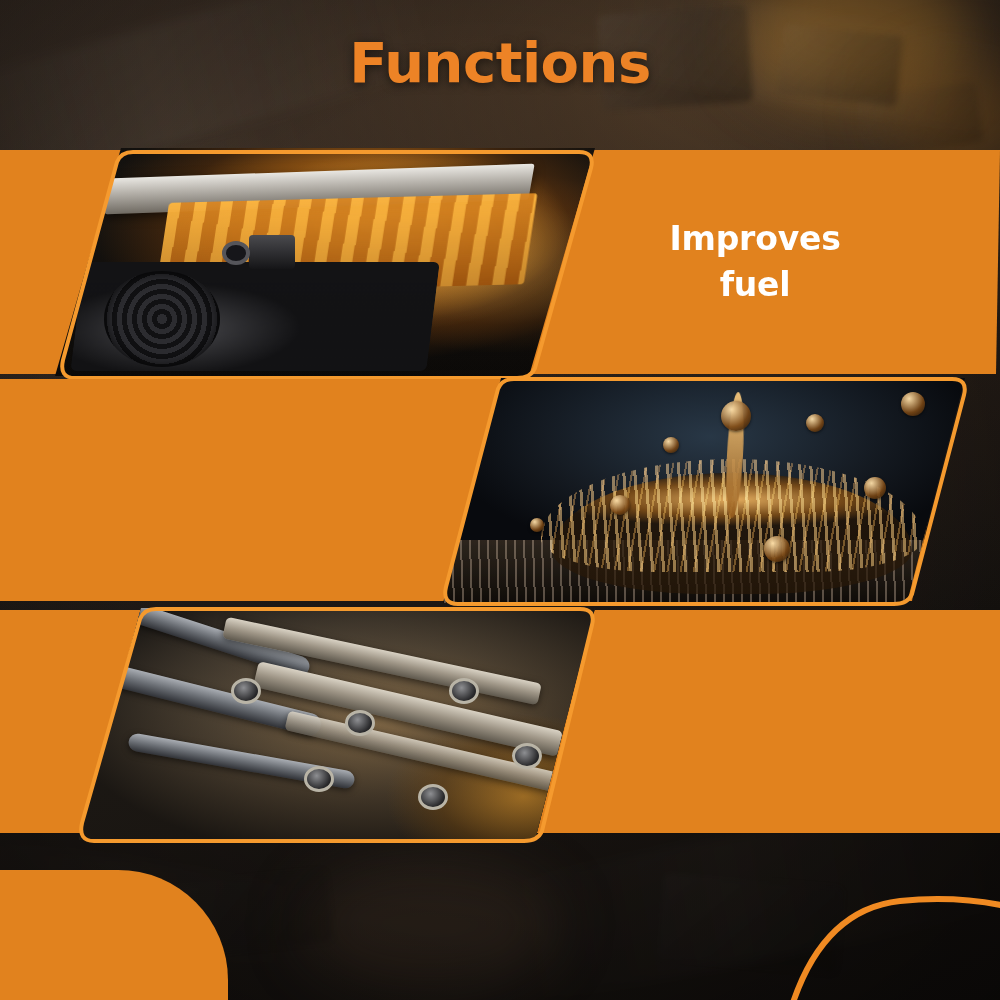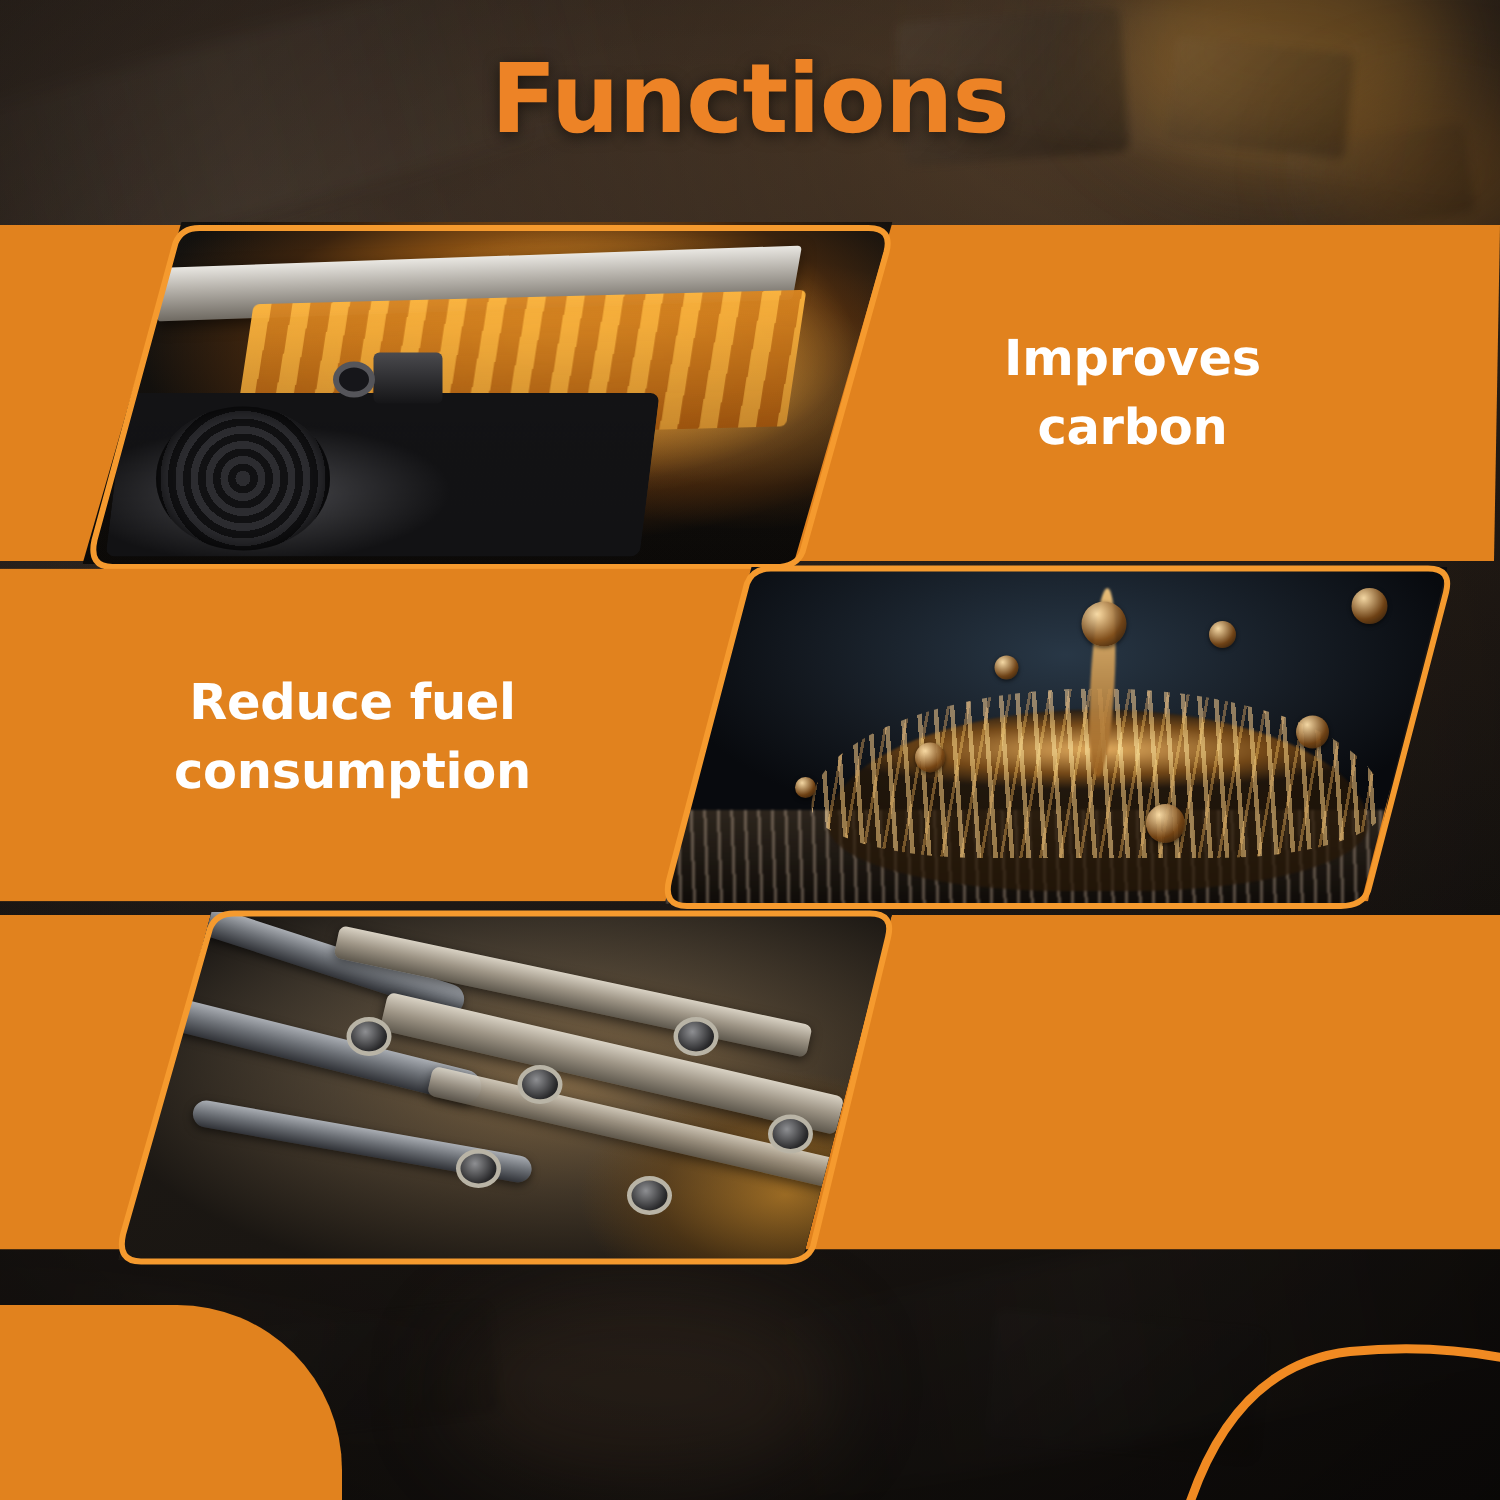--- a/index.html
+++ b/index.html
@@ -63,21 +63,21 @@
   .bg-vignette {
     position: absolute; inset: 0;
     background: radial-gradient(100% 100% at 50% 45%, rgba(0,0,0,0) 36%, rgba(0,0,0,0.55) 86%, rgba(0,0,0,0.78) 100%);
   }
 
   
   .title {
     position: absolute;
     left: 0; right: 0; top: 30px;
     text-align: center;
-    font-size: 64px;
+    font-size: 56px;
     font-weight: 700;
     letter-spacing: -0.5px;
     color: #ED8326;
     font-family: "DejaVu Sans", "Liberation Sans", sans-serif;
     text-shadow: 0 2px 10px rgba(0,0,0,0.55);
   }
 
   
   .band {
     position: absolute;
@@ -319,21 +319,21 @@
       <div class="eng-pulley"></div>
       <div class="eng-cap"></div>
       <div class="eng-ring"></div>
     </div>
   </div>
   <svg class="photo-border" style="left:55px; top:148px; width:546px; height:234px;" viewBox="0 0 546 234">
     <path d="M 78 4 Q 66 4 62 14 L 8 212 Q 4 230 20 230 L 462 230 Q 476 230 480 220 L 536 20 Q 540 4 524 4 Z" fill="none" stroke="#F59A2E" stroke-width="4" stroke-linejoin="round"></path>
   </svg>
 
   <div class="feat-text feat-1">Improves
-carbon</div>
+fuel</div>
 
   <div class="band band-2"></div>
 
   <div class="photo photo-2" style="clip-path: polygon(66px 0, 530px 0, 472px 225px, 8px 225px);">
     <div class="img-oil">
       <div class="oil-pool"></div>
       <div class="oil-crown"></div>
       <div class="oil-spikes"></div>
       <div class="oil-stream"></div>
       <div class="drop d1"></div>
@@ -343,22 +343,20 @@
       <div class="drop d5"></div>
       <div class="drop d6"></div>
       <div class="drop d7"></div>
       <div class="drop d8"></div>
     </div>
   </div>
   <svg class="photo-border" style="left:432px; top:375px; width:540px; height:233px;" viewBox="0 0 540 233">
     <path d="M 82 4 Q 70 4 66 14 L 14 212 Q 10 229 26 229 L 462 229 Q 476 229 480 219 L 532 20 Q 536 4 520 4 Z" fill="none" stroke="#F59A2E" stroke-width="4" stroke-linejoin="round"></path>
   </svg>
 
-  <div class="feat-text feat-2">Reduce fuel
-consumption</div>
 
   <div class="band band-3"></div>
 
   <div class="photo photo-3" style="clip-path: polygon(66px 0, 520px 0, 460px 232px, 4px 232px);">
     <div class="img-head">
       <div class="head-amber"></div>
       <div class="head-pipe p1"></div>
       <div class="head-pipe p2"></div>
       <div class="head-pipe p3"></div>
       <div class="head-rail r1"></div>

